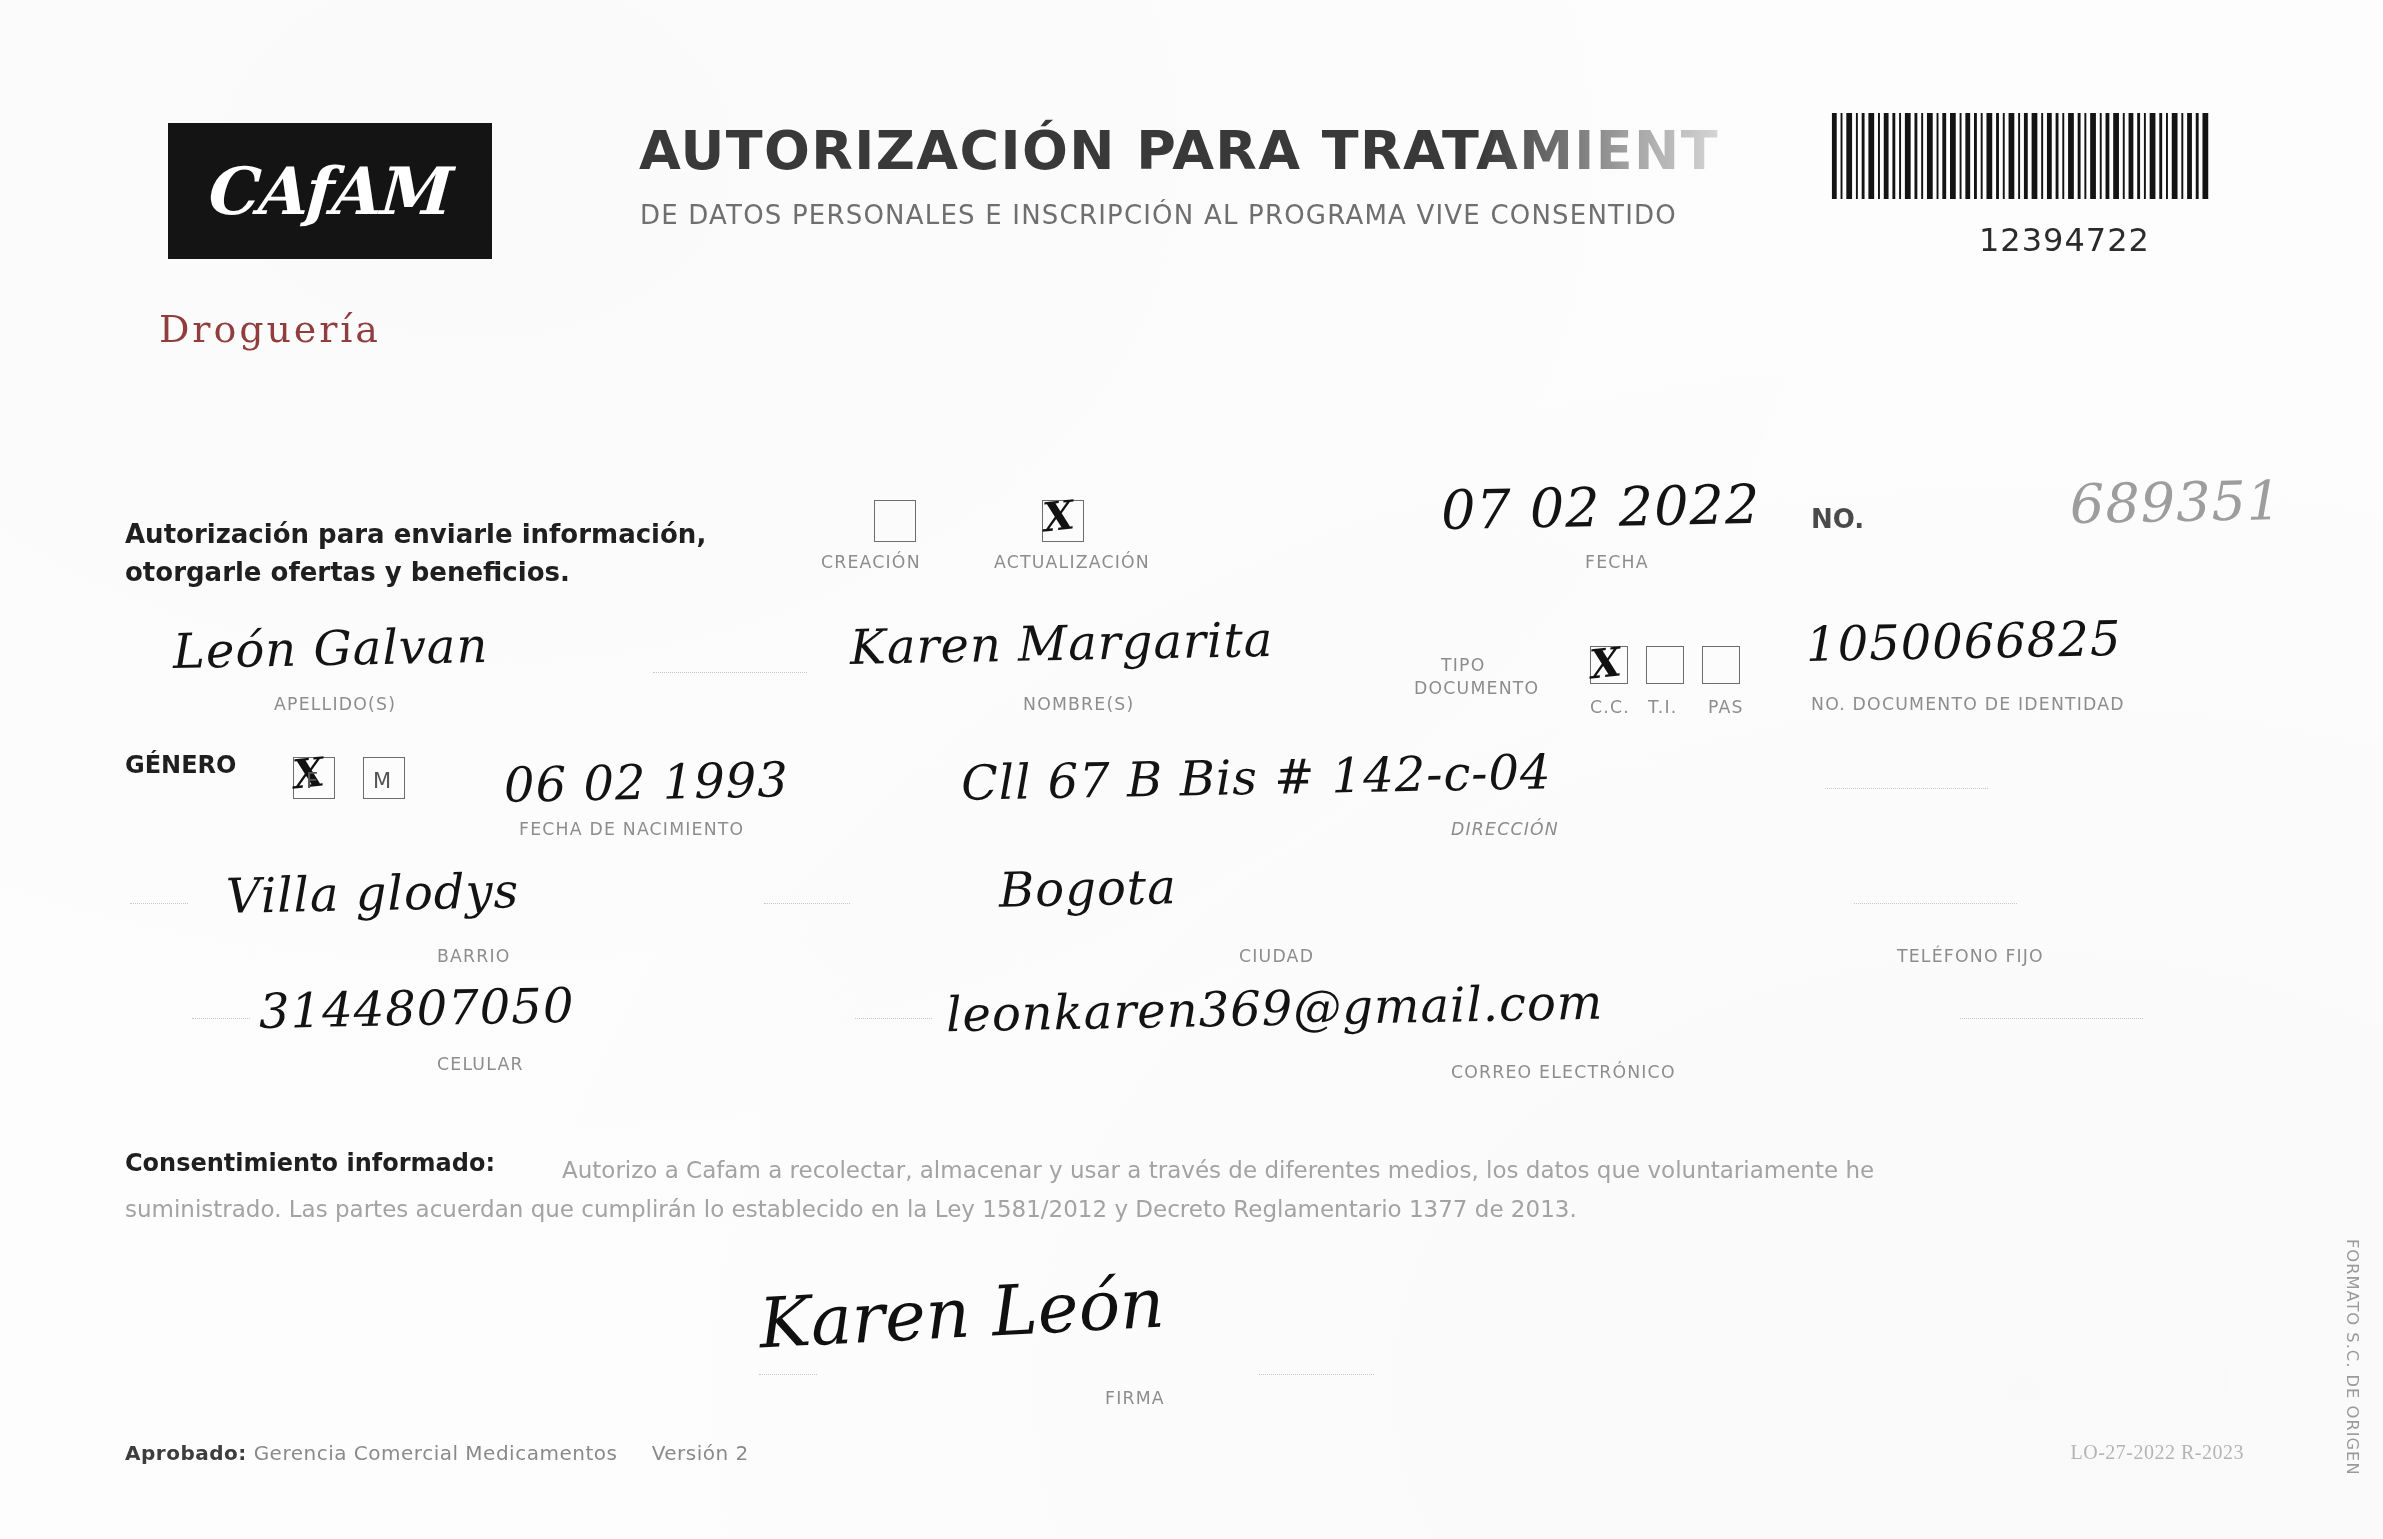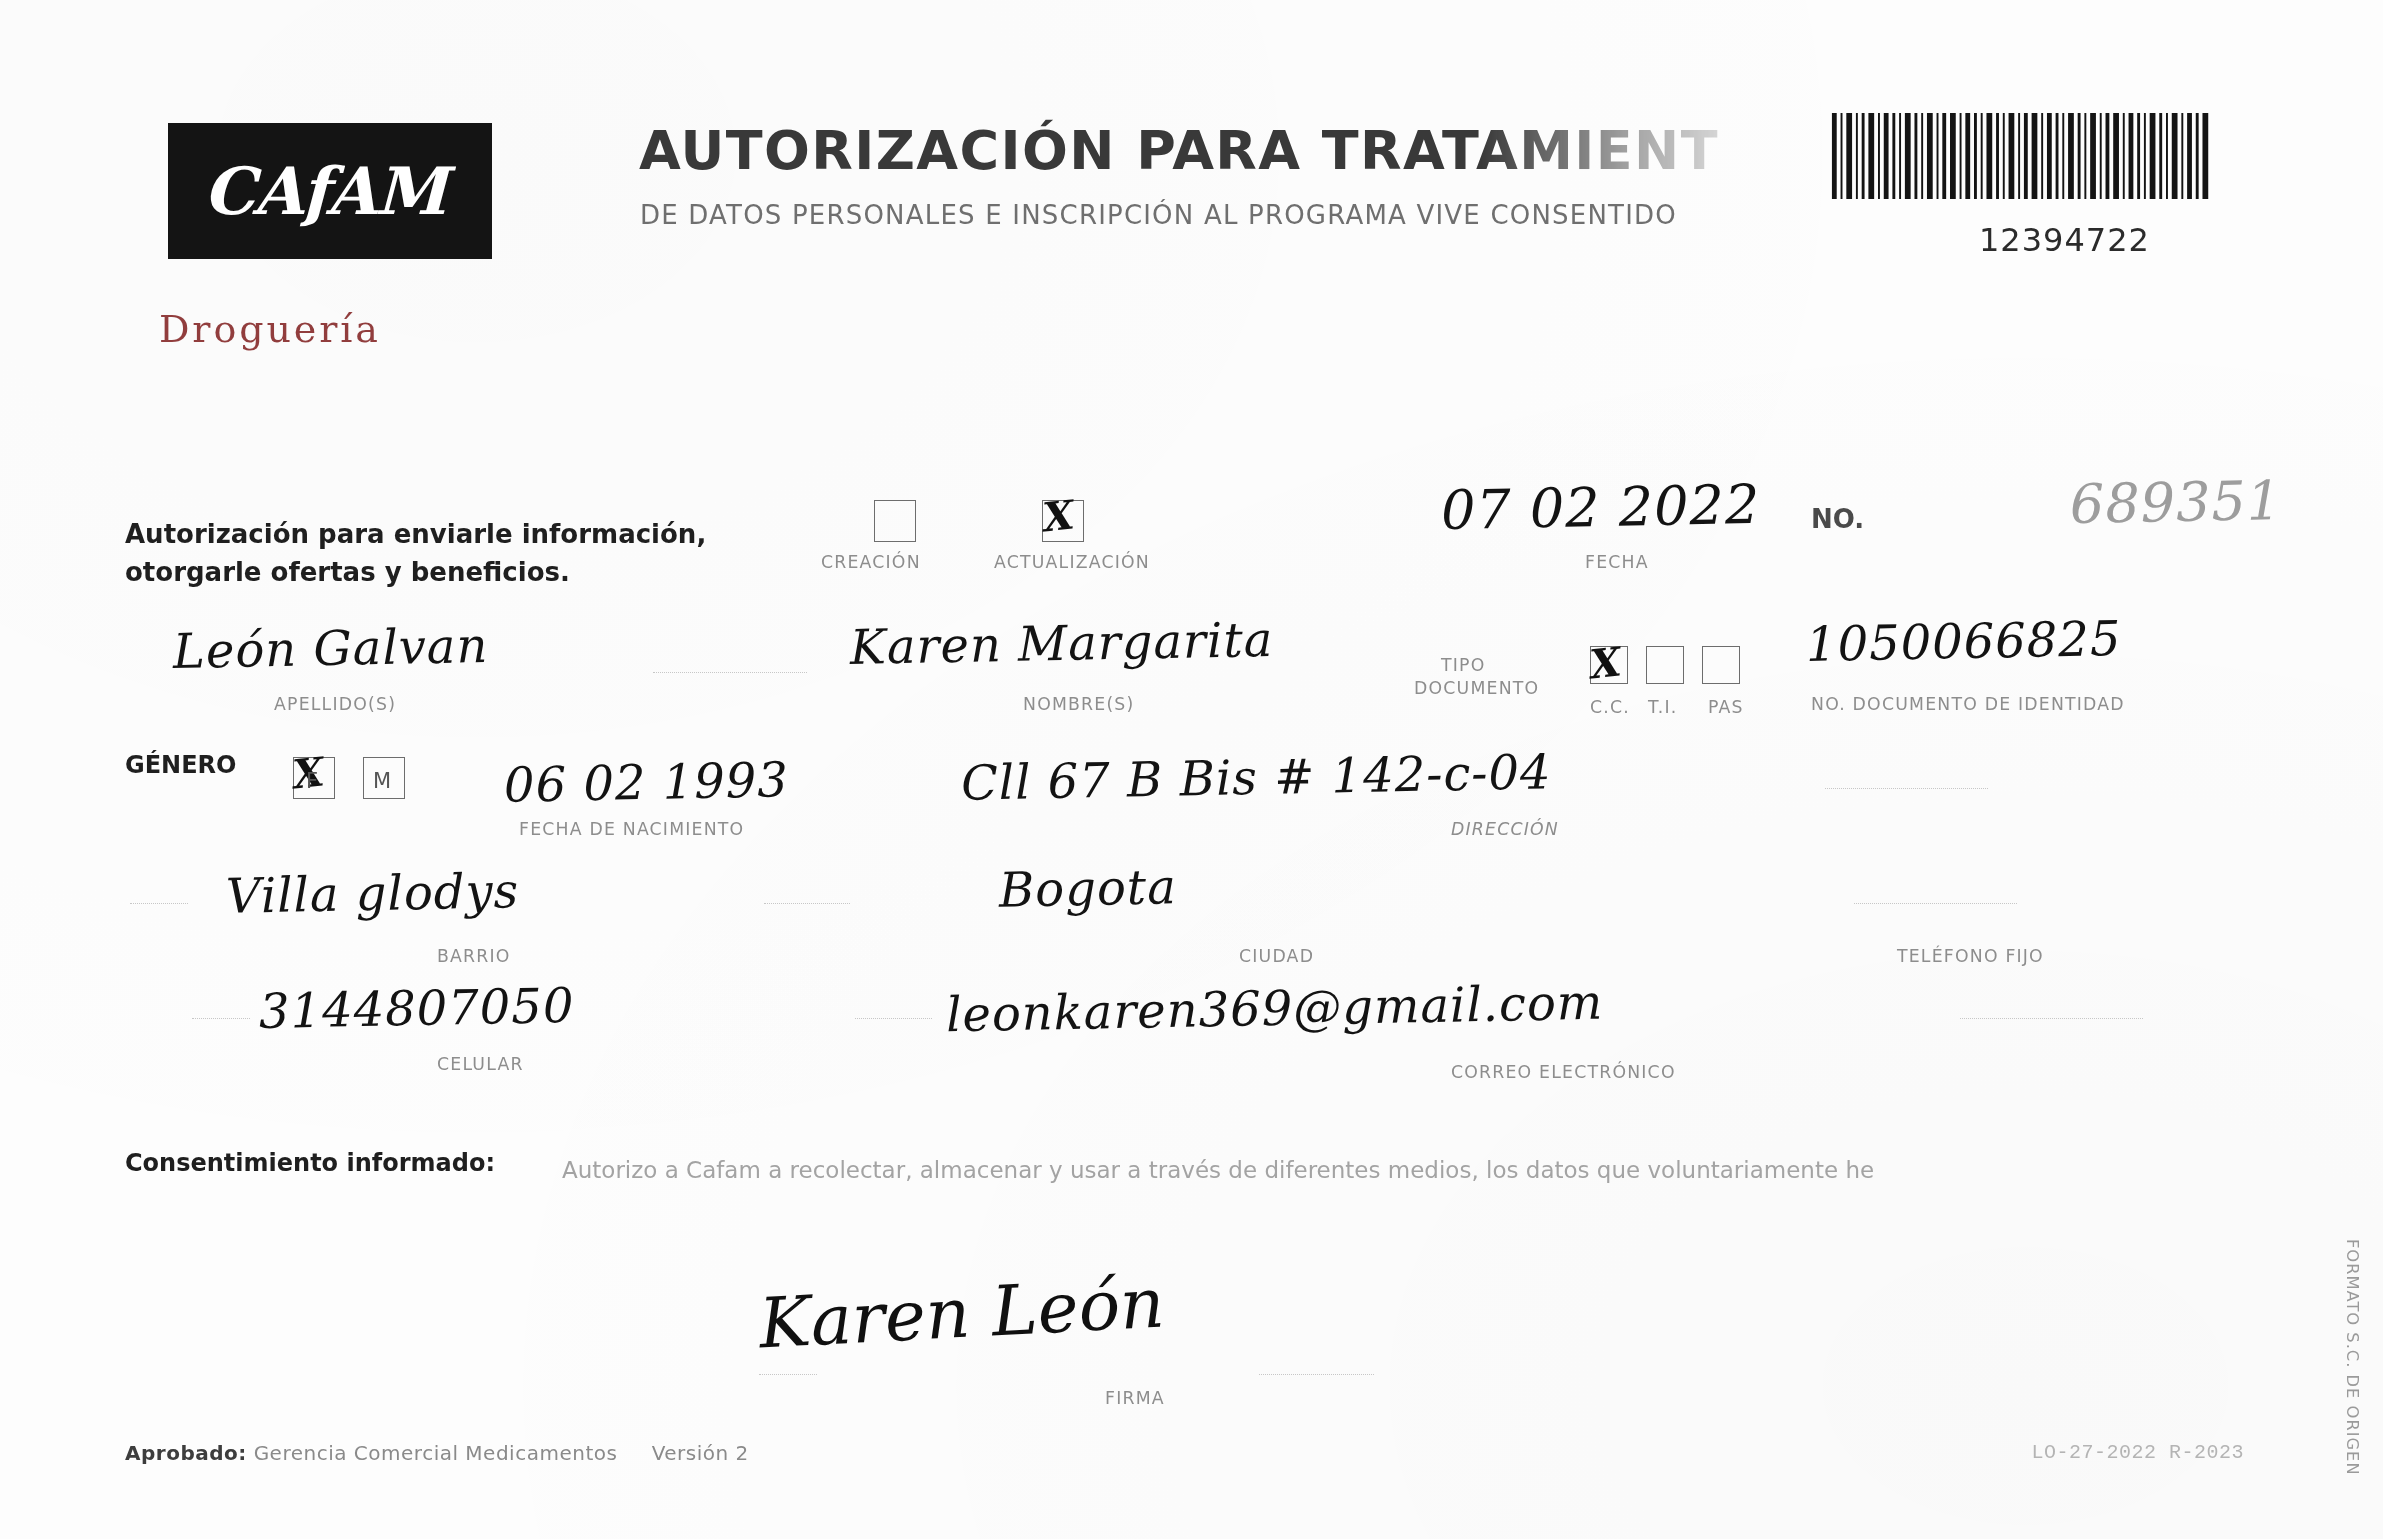--- a/index.html
+++ b/index.html
@@ -202,21 +202,21 @@
     font-size: 20px;
     color: #8a8a8a;
     letter-spacing: 0.5px;
     text-align: center;
   }
   .footer-left b { color: #3d3d3d; }
   .footer-right {
     position: absolute;
     right: 139px;
     top: 1441px;
-    font-family: Liberation Mono, monospace;
+    font-family: Liberation Serif, serif;
     font-size: 20px;
     color: #b4b4b4;
     letter-spacing: 0.5px;
   }
   .side-vert {
     position: absolute;
     right: 21px;
     top: 1239px;
     font-family: "DejaVu Sans", sans-serif;
     font-size: 16.3px;
@@ -379,20 +379,21 @@
   <div class="hw" style="left:259px; top:980px;">3144807050</div>
   <div class="flabel" style="left:437px; top:1054px;">CELULAR</div>
 
   <div class="dots" style="left:855px; top:1018px; width:77px;"></div>
   <div class="hw" style="left:946px; top:980px;">leonkaren369@gmail.com</div>
   <div class="flabel" style="left:1451px; top:1062px;">CORREO ELECTRÓNICO</div>
   <div class="dots" style="left:1960px; top:1018px; width:183px;"></div>
 
   <div class="consent-strong">Consentimiento informado:</div>
   <div class="consent-body">Autorizo a Cafam a recolectar, almacenar y usar a través de diferentes medios, los datos que voluntariamente he</div>
+  <div class="consent-body2">suministrado. Las partes acuerdan que cumplirán lo establecido en la Ley 1581/2012 y Decreto Reglamentario 1377 de 2013.</div>
 
   <div class="signature">Karen León</div>
   <div class="flabel" style="left:1105px; top:1388px;">FIRMA</div>
   <div class="dots" style="left:759px; top:1374px; width:58px;"></div>
   <div class="dots" style="left:1259px; top:1374px; width:115px;"></div>
 
   <div class="footer-left">
     <b>Aprobado:</b>
     <span>Gerencia Comercial Medicamentos</span>
     &nbsp;&nbsp;&nbsp;

